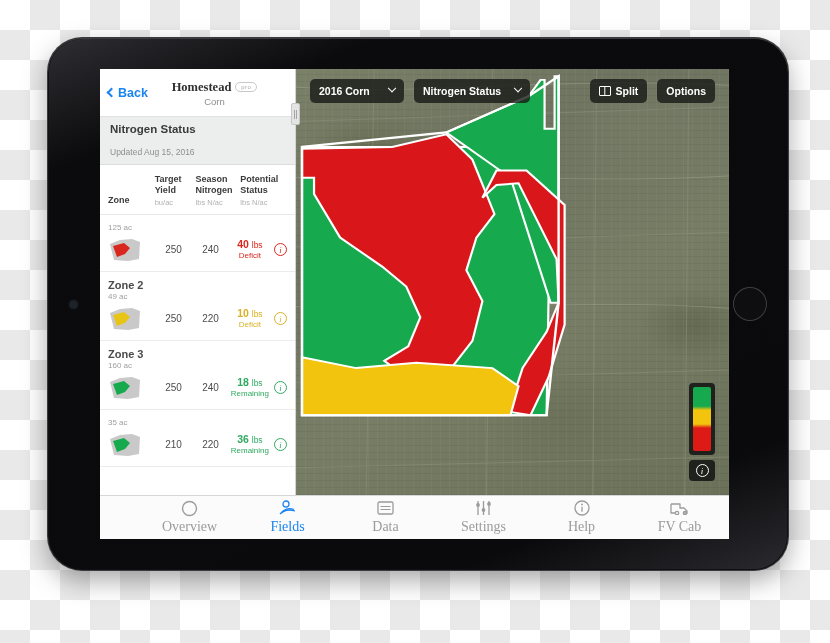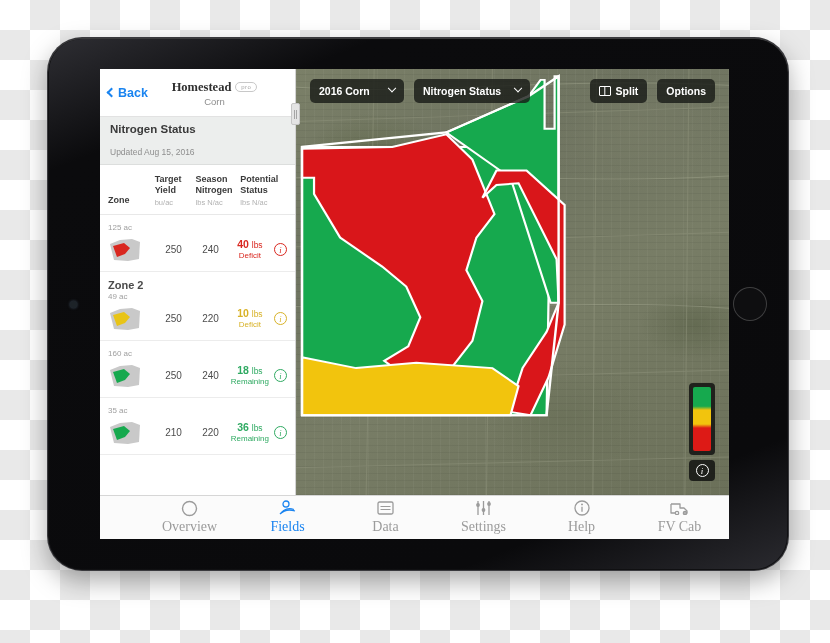--- a/index.html
+++ b/index.html
@@ -475,20 +475,21 @@
       <div class="zdv c-yield">250</div>
       <div class="zdv c-nitro">220</div>
       <div class="zstat" style="color:#d8b227">
         <div class="zstat-val">10 <span class="u">lbs</span></div>
         <div class="zstat-lbl">Deficit</div>
       </div>
       <div class="info-circ" style="color:#d8b227">i</div>
     </div>
               </div>
               <div class="zone-row">
+    <div class="zone-name">Zone 3</div>
     <div class="zone-acres">160 ac</div>
     <div class="zone-data">
       <div class="zone-thumb">
                     <svg viewBox="0 0 34 26">
   <path d="M2 7 L12 3 L24 2 L32 5 L31 22 L20 24 L6 23 Z" fill="#c9c9c9"></path>
   <path d="M5 9 L16 6 L22 11 L17 17 L9 20 Z" fill="#16a94e"></path>
 </svg>
                   </div>
       <div class="zdv c-yield">250</div>
       <div class="zdv c-nitro">240</div>

